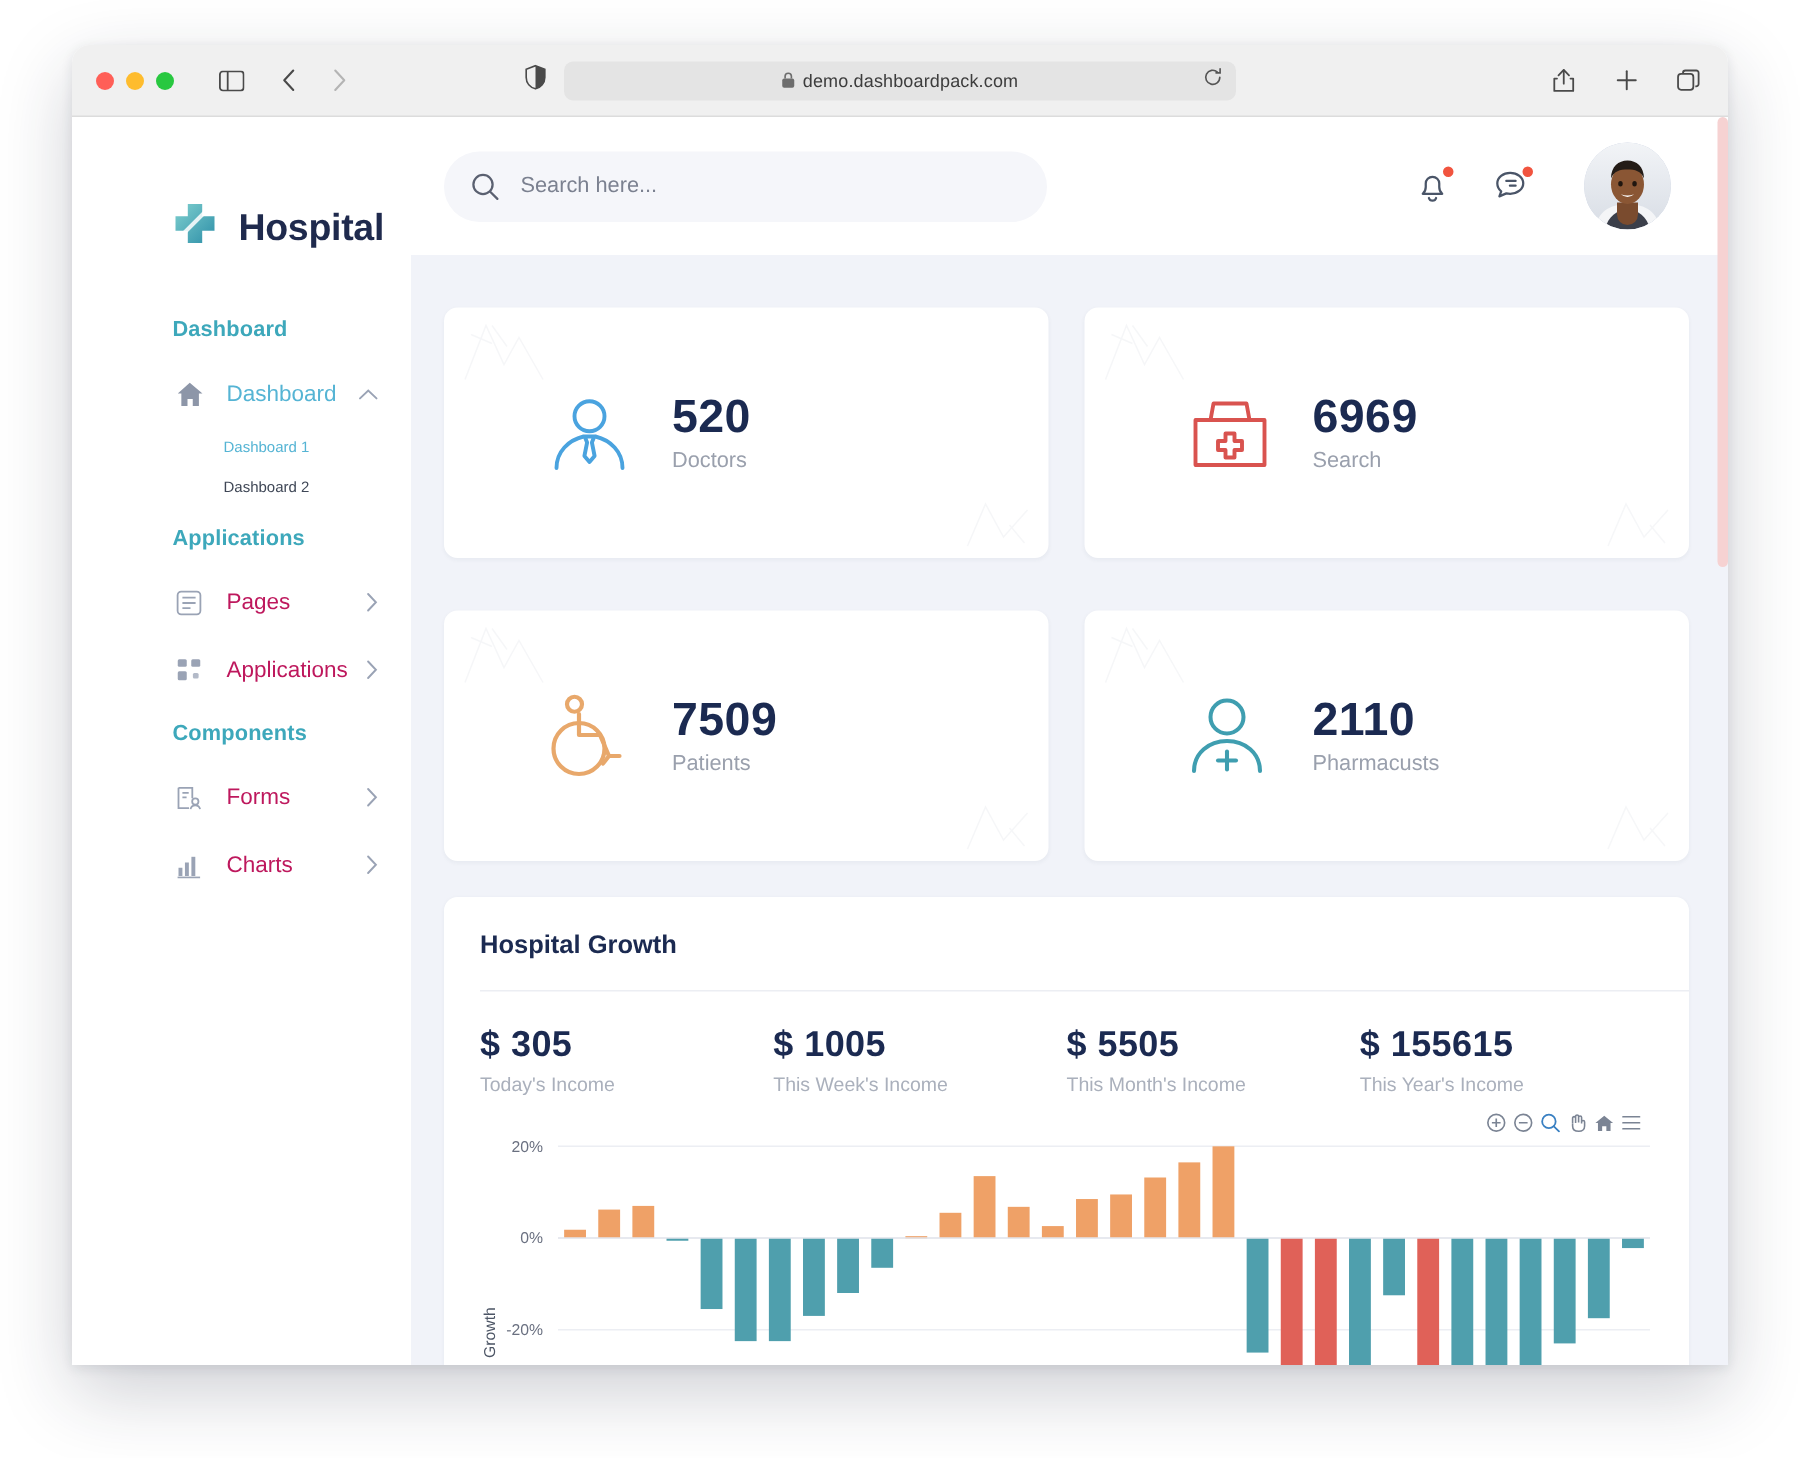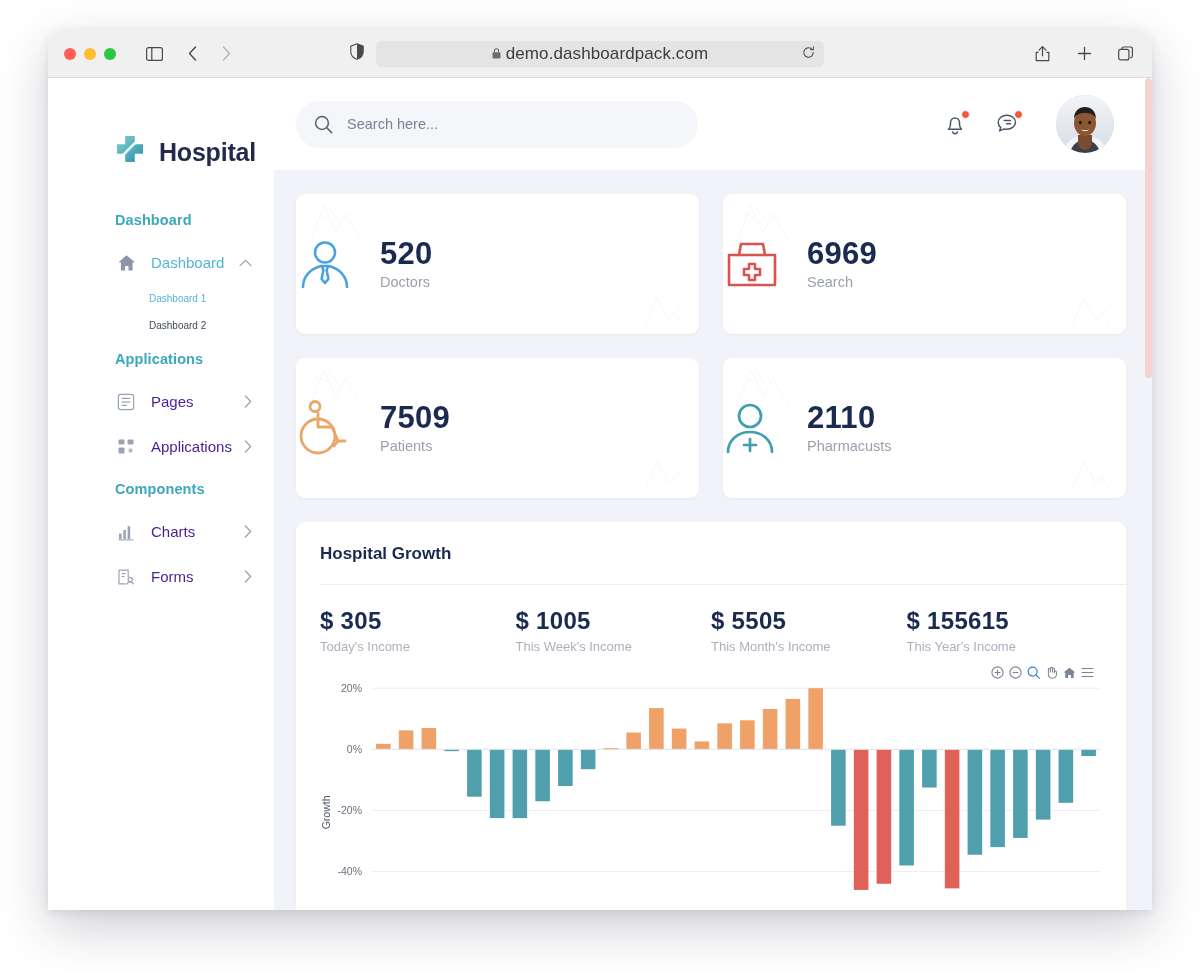--- a/index.html
+++ b/index.html
@@ -51,21 +51,21 @@
   .shield { position: absolute; left: 302px; color: #4a4a4a; }
   .urlbar {
     pointer-events: auto;
     width: 448px; height: 26px;
     background: #e4e4e4;
     border-radius: 6px;
     display: flex; align-items: center; justify-content: center;
     position: relative;
   }
   .urlbar .url-text {
-    font-size: 17px; color: #3d3d3d;
+    font-size: 12px; color: #3d3d3d;
     letter-spacing: .1px;
   }
   .lock { margin-right: 5px; display: inline-flex; }
   .reload { position: absolute; right: 9px; color: #555; }
 
   .tb-right { position: absolute; right: 12px; display: flex; align-items: center; gap: 14px; }
 
   
   .app { display: flex; height: 832px; background: #f1f3f9; }
 
@@ -92,21 +92,21 @@
     color: #3da8bb; font-size: 14.5px; font-weight: 700;
     padding: 12px 0 12px 22px;
     letter-spacing: .1px;
   }
   .nav-item {
     display: flex; align-items: center;
     height: 45px; padding: 0 22px;
     cursor: pointer;
   }
   .nav-item .ic { width: 22px; height: 22px; display:flex; align-items:center; justify-content:center; color:#9aa3b5; flex:0 0 22px;}
-  .nav-item .lbl { margin-left: 14px; font-size: 15px; color: #4c1d95; flex: 1; }
+  .nav-item .lbl { margin-left: 14px; font-size: 15px; color: #be185d; flex: 1; }
   .nav-item.active .lbl { color: #55b4d4; }
   .nav-item.active .ic { color: #8d96a8; }
   .chev { color: #9aa3b5; font-size: 13px; line-height:1; display:flex; }
   .sub-item {
     font-size: 10px; color: #3f4756;
     padding: 8px 0 8px 56px; cursor: pointer;
   }
   .sub-item.active { color: #55b4d4; }
 
   
@@ -149,24 +149,26 @@
     padding: 24px 26px 0 22px;
     background: #f1f3f9;
   }
 
   .cards-grid {
     display: grid; grid-template-columns: 1fr 1fr;
     gap: 24px 24px;
   }
   .stat-card {
     background: #fff; border-radius: 9px;
-    height: 140px;
+    height: 167px;
     display: flex; align-items: center;
+    padding-left: 68px;
     position: relative; overflow: hidden;
     box-shadow: 0 1px 3px rgba(40,50,80,.05);
+    margin-top: 11px;
   }
   .stat-card .wm { position: absolute; opacity: .09; }
   .stat-card .wm.tl { top: 8px; left: 10px; }
   .stat-card .wm.br { bottom: 6px; right: 12px; }
   .stat-icon { width: 58px; height: 58px; display: flex; align-items: center; justify-content: center; }
   .stat-text { margin-left: 26px; }
   .stat-num {
     font-size: 31px; font-weight: 700; color: #1b2a51;
     line-height: 1.05; letter-spacing: .3px;
   }
@@ -356,45 +358,45 @@
           <span class="chev">
             <svg width="8" height="13" viewBox="0 0 8 13" fill="none" stroke="#9aa3b5" stroke-width="1.3" stroke-linecap="round">
                 <polyline points="1.4,1 6.6,6.5 1.4,12"></polyline>
               </svg>
           </span>
         </div>
 
         <div class="nav-heading">Components</div>
         <div class="nav-item">
           <span class="ic">
-            <svg width="18" height="18" viewBox="0 0 18 18" fill="#9aa3b5">
-              <rect x="2" y="10.5" width="2.6" height="5.5"></rect>
-                <rect x="6.3" y="7" width="2.6" height="9"></rect>
-                <rect x="10.6" y="3.2" width="2.6" height="12.8"></rect>
-              <rect x="1.4" y="16.4" width="15" height="1.1"></rect>
-            </svg>
-          </span>
-          <span class="lbl">Charts</span>
-          <span class="chev">
-            <svg width="8" height="13" viewBox="0 0 8 13" fill="none" stroke="#9aa3b5" stroke-width="1.3" stroke-linecap="round">
-                <polyline points="1.4,1 6.6,6.5 1.4,12"></polyline>
-              </svg>
-          </span>
-        </div>
-        <div class="nav-item">
-          <span class="ic">
             <svg width="18" height="18" viewBox="0 0 18 18" fill="none" stroke="#9aa3b5" stroke-width="1.2">
               <path d="M2 2.2 h9.2 v7 M2 2.2 v13.6 h7"></path>
               <line x1="4.6" y1="5.6" x2="8.8" y2="5.6"></line>
                 <line x1="4.6" y1="8.6" x2="7.4" y2="8.6"></line>
               <circle cx="13.2" cy="11.4" r="2.1"></circle>
                 <path d="M10 16.4 a3.3 3.3 0 0 1 6.4 0"></path>
             </svg>
           </span>
           <span class="lbl">Forms</span>
+          <span class="chev">
+            <svg width="8" height="13" viewBox="0 0 8 13" fill="none" stroke="#9aa3b5" stroke-width="1.3" stroke-linecap="round">
+                <polyline points="1.4,1 6.6,6.5 1.4,12"></polyline>
+              </svg>
+          </span>
+        </div>
+        <div class="nav-item">
+          <span class="ic">
+            <svg width="18" height="18" viewBox="0 0 18 18" fill="#9aa3b5">
+              <rect x="2" y="10.5" width="2.6" height="5.5"></rect>
+                <rect x="6.3" y="7" width="2.6" height="9"></rect>
+                <rect x="10.6" y="3.2" width="2.6" height="12.8"></rect>
+              <rect x="1.4" y="16.4" width="15" height="1.1"></rect>
+            </svg>
+          </span>
+          <span class="lbl">Charts</span>
           <span class="chev">
             <svg width="8" height="13" viewBox="0 0 8 13" fill="none" stroke="#9aa3b5" stroke-width="1.3" stroke-linecap="round">
                 <polyline points="1.4,1 6.6,6.5 1.4,12"></polyline>
               </svg>
           </span>
         </div>
       </nav>
     </aside>
 
     <main class="main">

